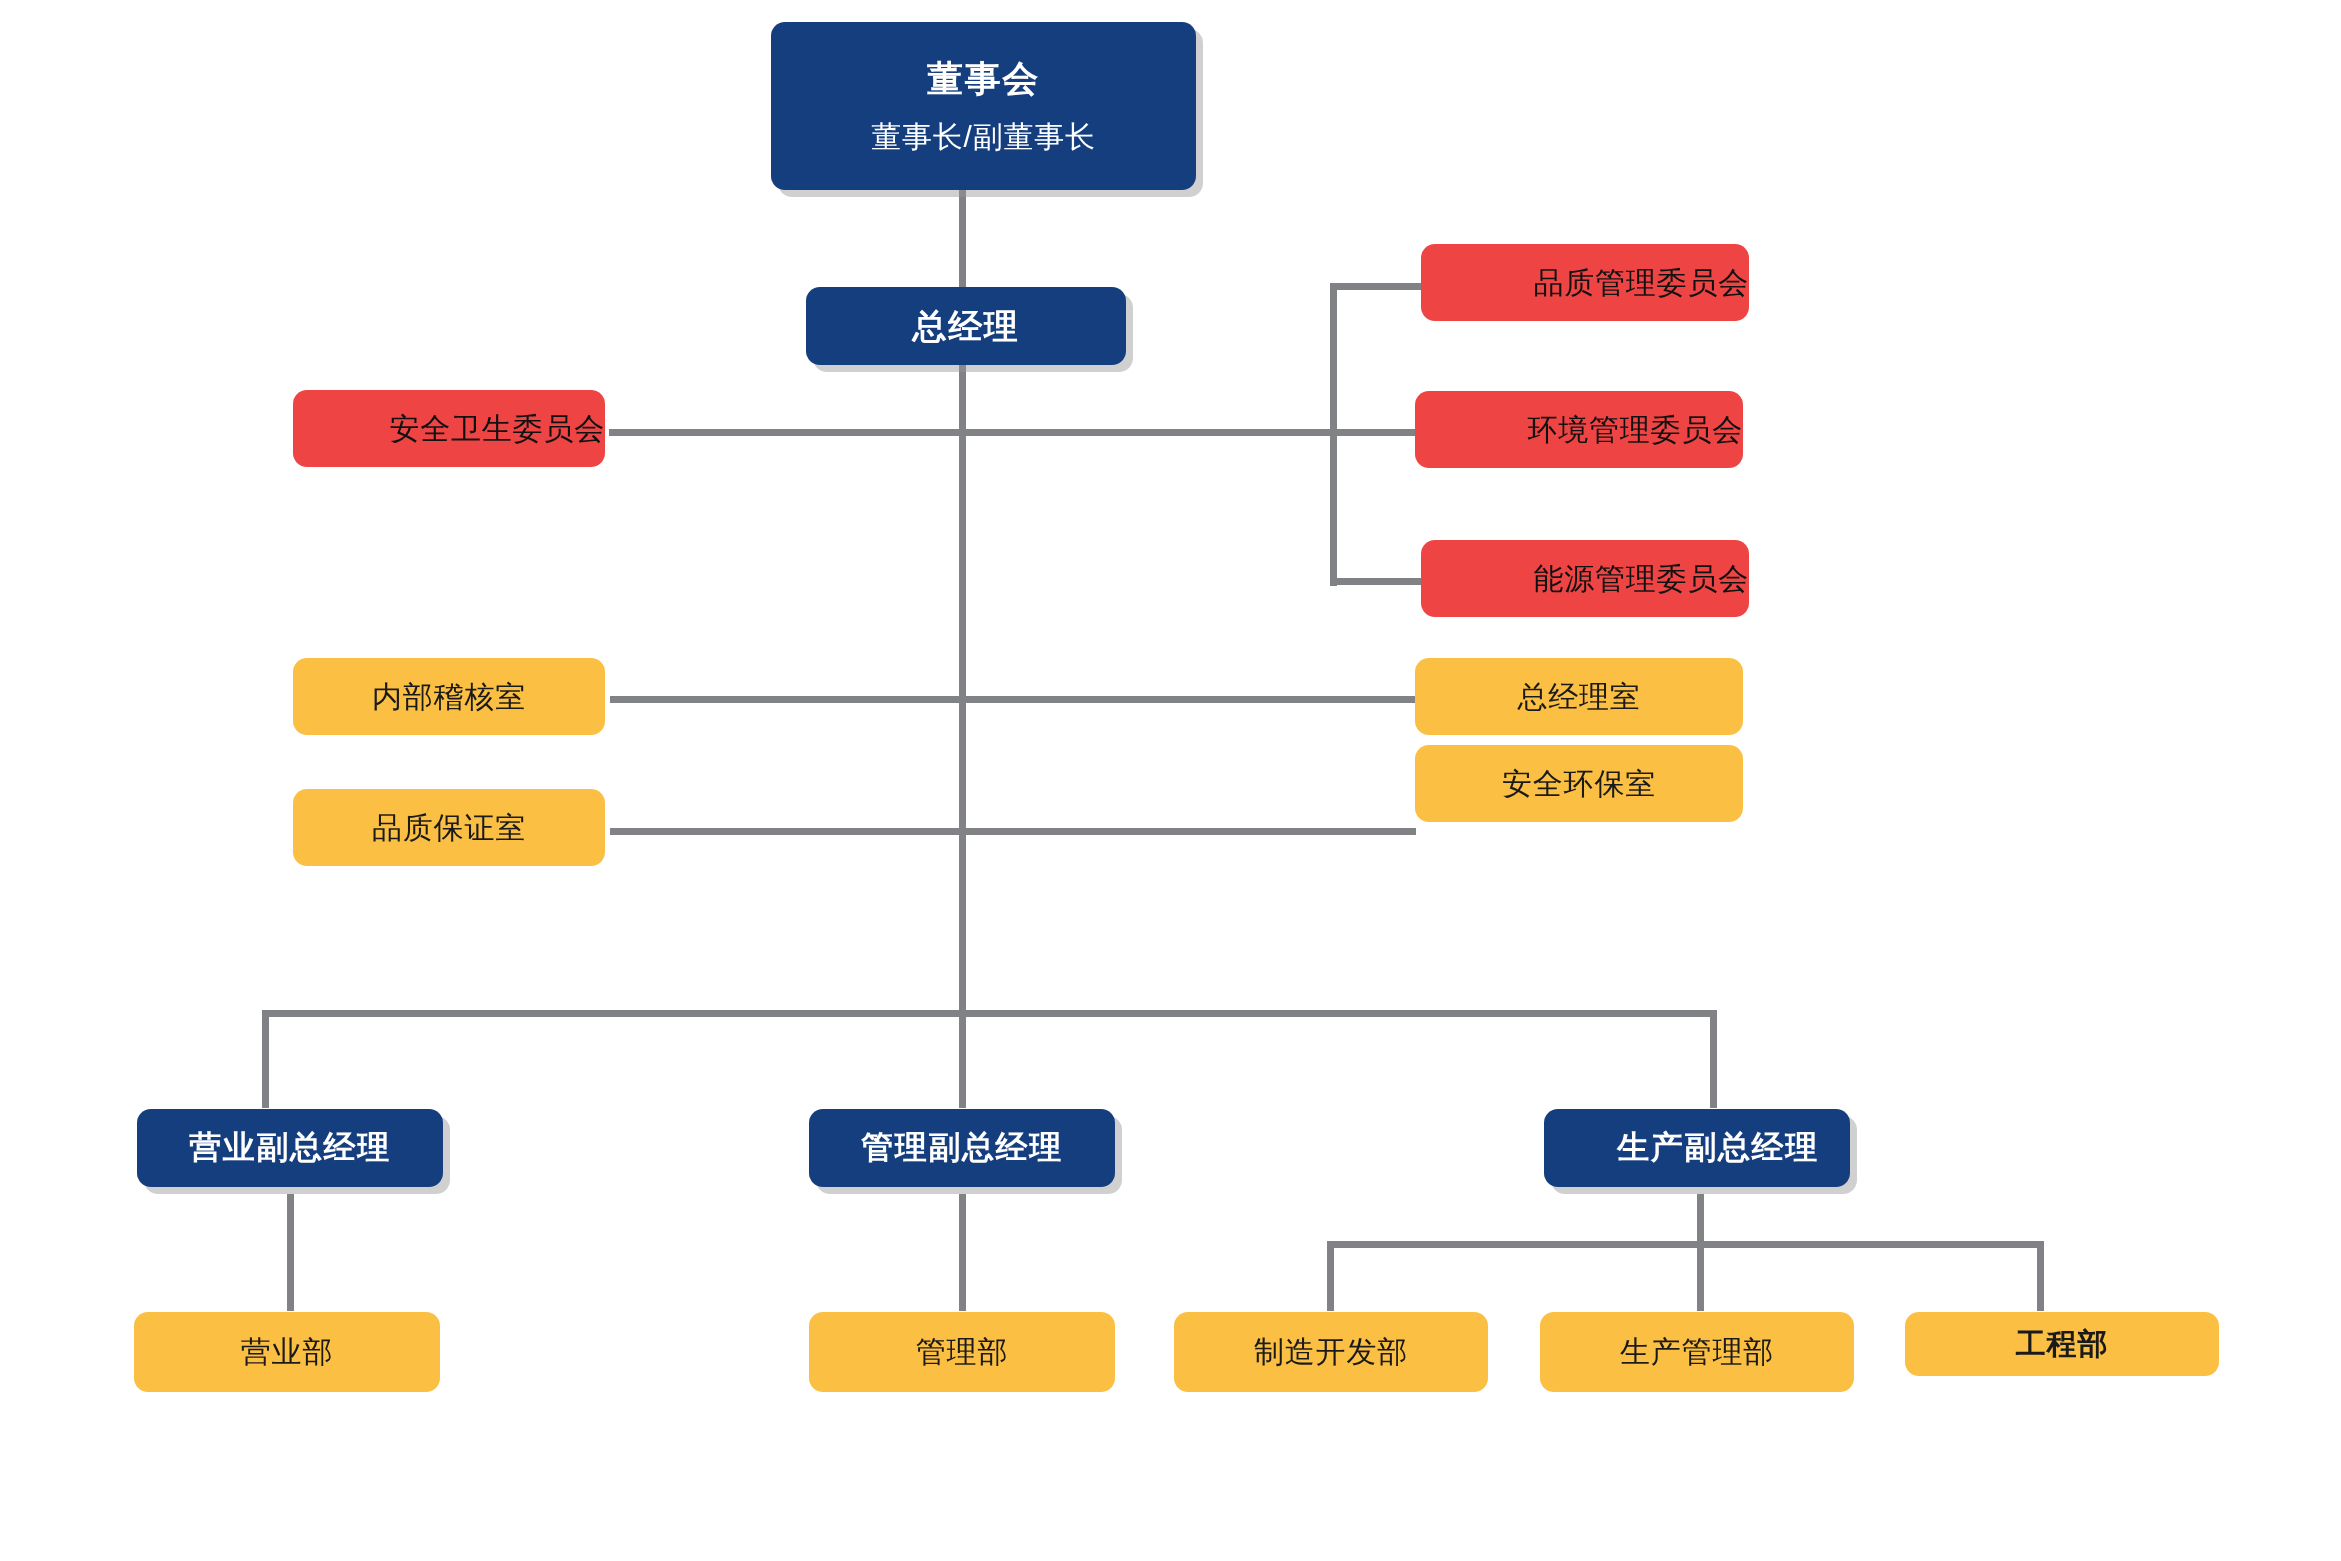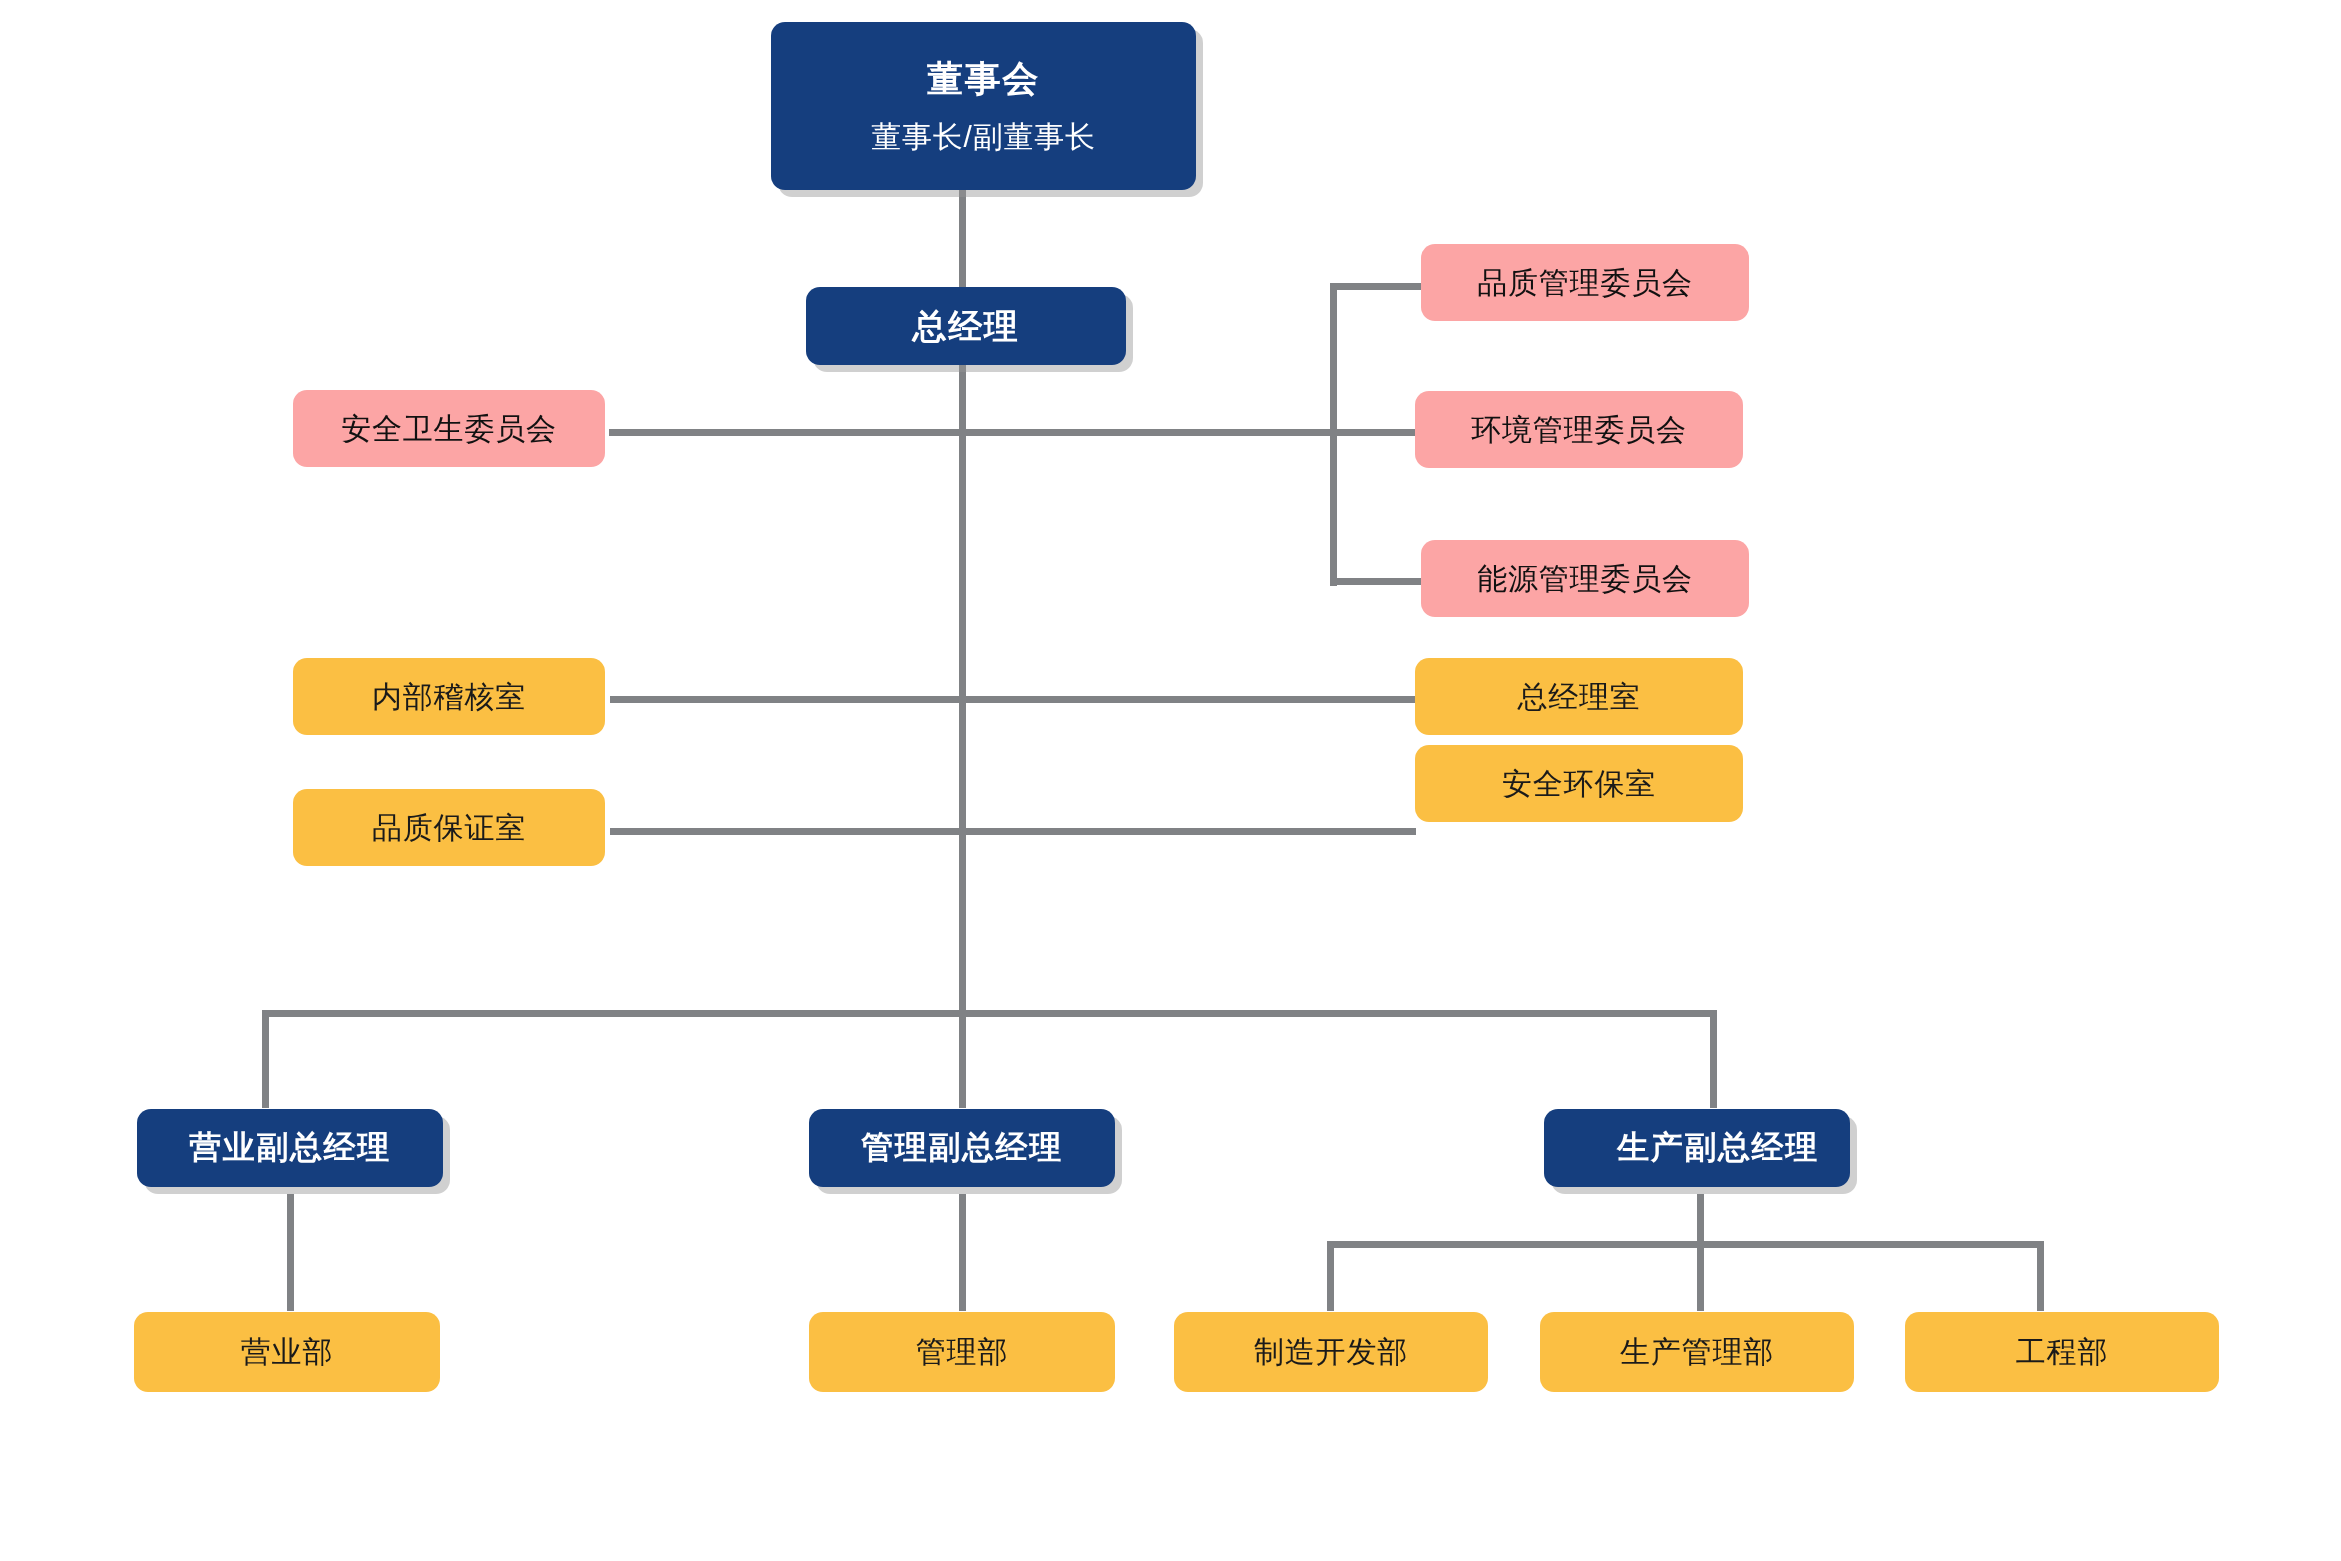--- a/index.html
+++ b/index.html
@@ -45,25 +45,26 @@
     color: #ffffff;
     font-weight: bold;
     box-shadow: 7px 7px 0 rgba(150,150,150,0.45);
   }
   .node.navy .title   { font-size: 36px; letter-spacing: 1.6px; }
   .node.navy .sub     { font-size: 30px; font-weight: normal; letter-spacing: 0.8px; margin-top: 19px; }
   .node.navy.vp .title{ font-size: 32px; }
   .node.navy.gm .title{ font-size: 34px; }
 
   .node.gray {
-    background: #fca5a5;
+    background: #ef4444;
     color: #111111;
     font-weight: normal;
     font-size: 30px;
     letter-spacing: 0.8px;
+    align-items: flex-end;
   }
   .node.amber {
     background: #FBBF43;
     color: #1a1a1a;
     font-weight: normal;
     font-size: 30px;
     letter-spacing: 0.8px;
   }
 </style>
 </head>
@@ -160,18 +161,18 @@
   </div>
 
   <div class="node amber" style="left:1174px; top:1312px; width:314px; height:80px;">
     <div>制造开发部</div>
   </div>
 
   <div class="node amber" style="left:1540px; top:1312px; width:314px; height:80px;">
     <div>生产管理部</div>
   </div>
 
-  <div class="node amber" style="left:1905px; top:1312px; width:314px; height:80px;">
+  <div class="node amber" style="left:1905px; top:1312px; width:314px; height:64px;font-weight:bold;">
     <div>工程部</div>
   </div>
 
 </div>
 
 
 </body></html>

